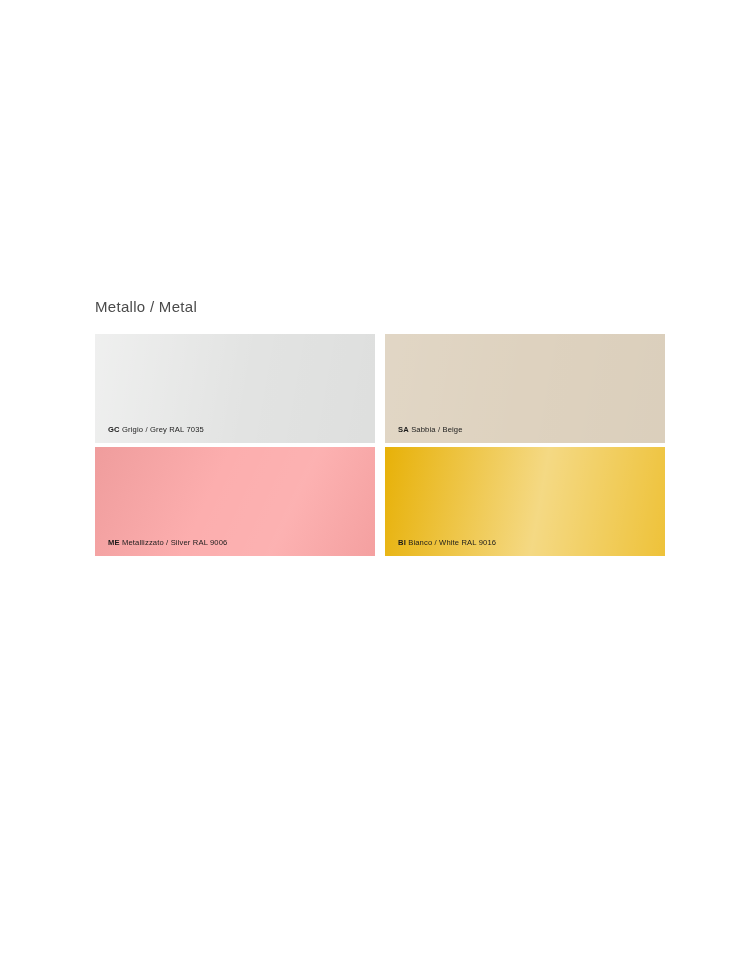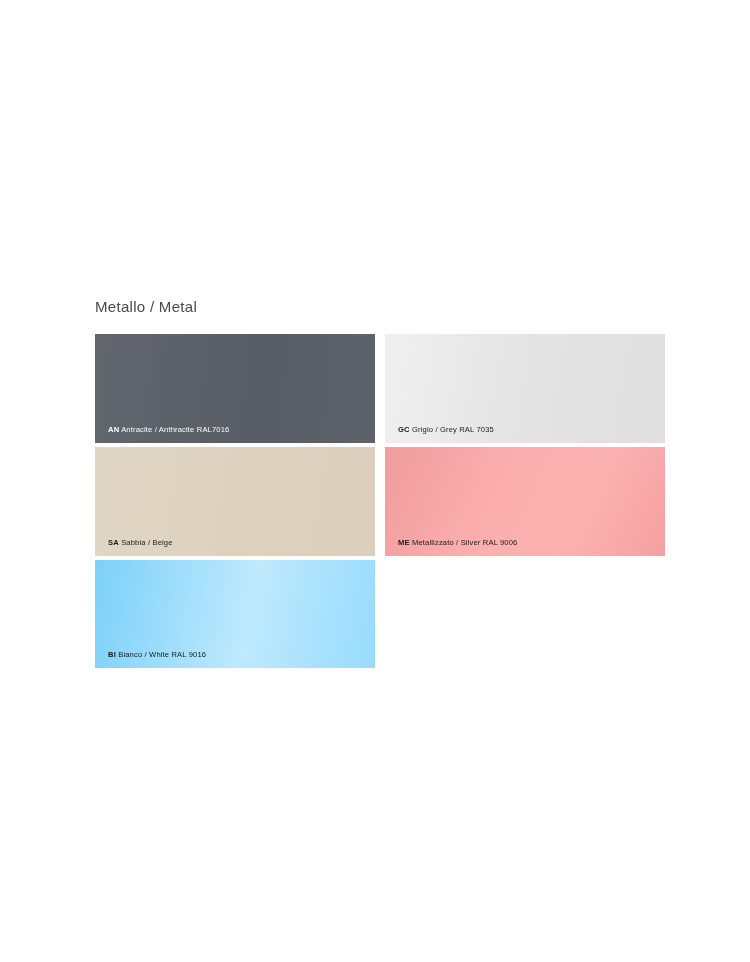--- a/index.html
+++ b/index.html
@@ -81,27 +81,20 @@
 </head>
 <body>
 
 <div class="page">
 
   <div class="section-title">Metallo / Metal</div>
 
   <div class="swatch-grid">
 
 
-    <div class="swatch" style="background: rgb(91, 96, 104);">
-      <span class="sheen" style="background: linear-gradient(95deg, rgba(255, 255, 255, 0.04) 0%, rgba(0, 0, 0, 0.03) 60%, rgba(255, 255, 255, 0.02) 100%);"></span>
-      <div class="swatch-caption cap-light">
-        <span class="code">AN</span>
-        <span class="name">Antracite / Anthracite RAL7016</span>
-      </div>
-    </div>
 
     <div class="swatch" style="background: rgb(226, 227, 226);">
       <span class="sheen" style="background: linear-gradient(100deg, rgba(255, 255, 255, 0.45) 0%, rgba(255, 255, 255, 0) 55%, rgba(0, 0, 0, 0.02) 100%);"></span>
       <div class="swatch-caption cap-dark">
         <span class="code">GC</span>
         <span class="name">Grigio / Grey RAL 7035</span>
       </div>
     </div>
 
     <div class="swatch" style="background: rgb(222, 210, 191); padding-left: 26px;">
@@ -113,21 +106,21 @@
     </div>
 
     <div class="swatch" style="background: #fca5a5;">
       <span class="sheen" style="background: linear-gradient(115deg, rgba(0, 0, 0, 0.05) 0%, rgba(255, 255, 255, 0.1) 42%, rgba(255, 255, 255, 0.14) 68%, rgba(0, 0, 0, 0.03) 100%);"></span>
       <div class="swatch-caption cap-dark">
         <span class="code">ME</span>
         <span class="name">Metallizzato / Silver RAL 9006</span>
       </div>
     </div>
 
-    <div class="swatch" style="background: #7dd3fc;">
+    <div class="swatch" style="background: #eab308;">
       <span class="sheen" style="background: linear-gradient(100deg, rgba(0, 0, 0, 0.01) 0%, rgba(255, 255, 255, 0.5) 55%, rgba(255, 255, 255, 0.2) 100%);"></span>
       <div class="swatch-caption cap-dark">
         <span class="code">BI</span>
         <span class="name">Bianco / White RAL 9016</span>
       </div>
     </div>
 
   </div>
 </div>
 

